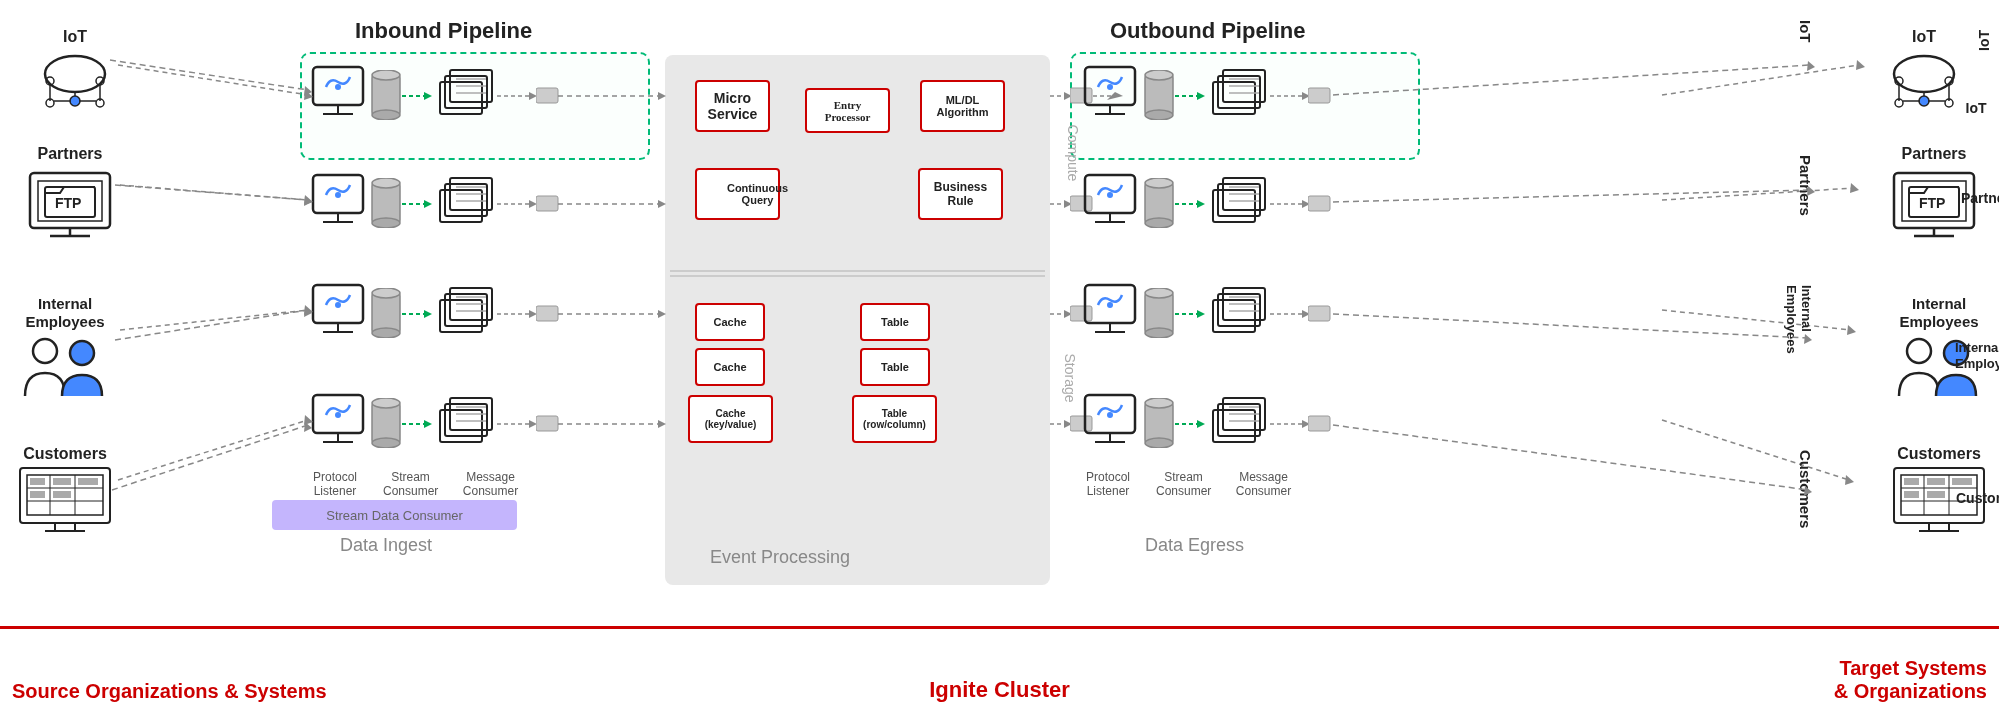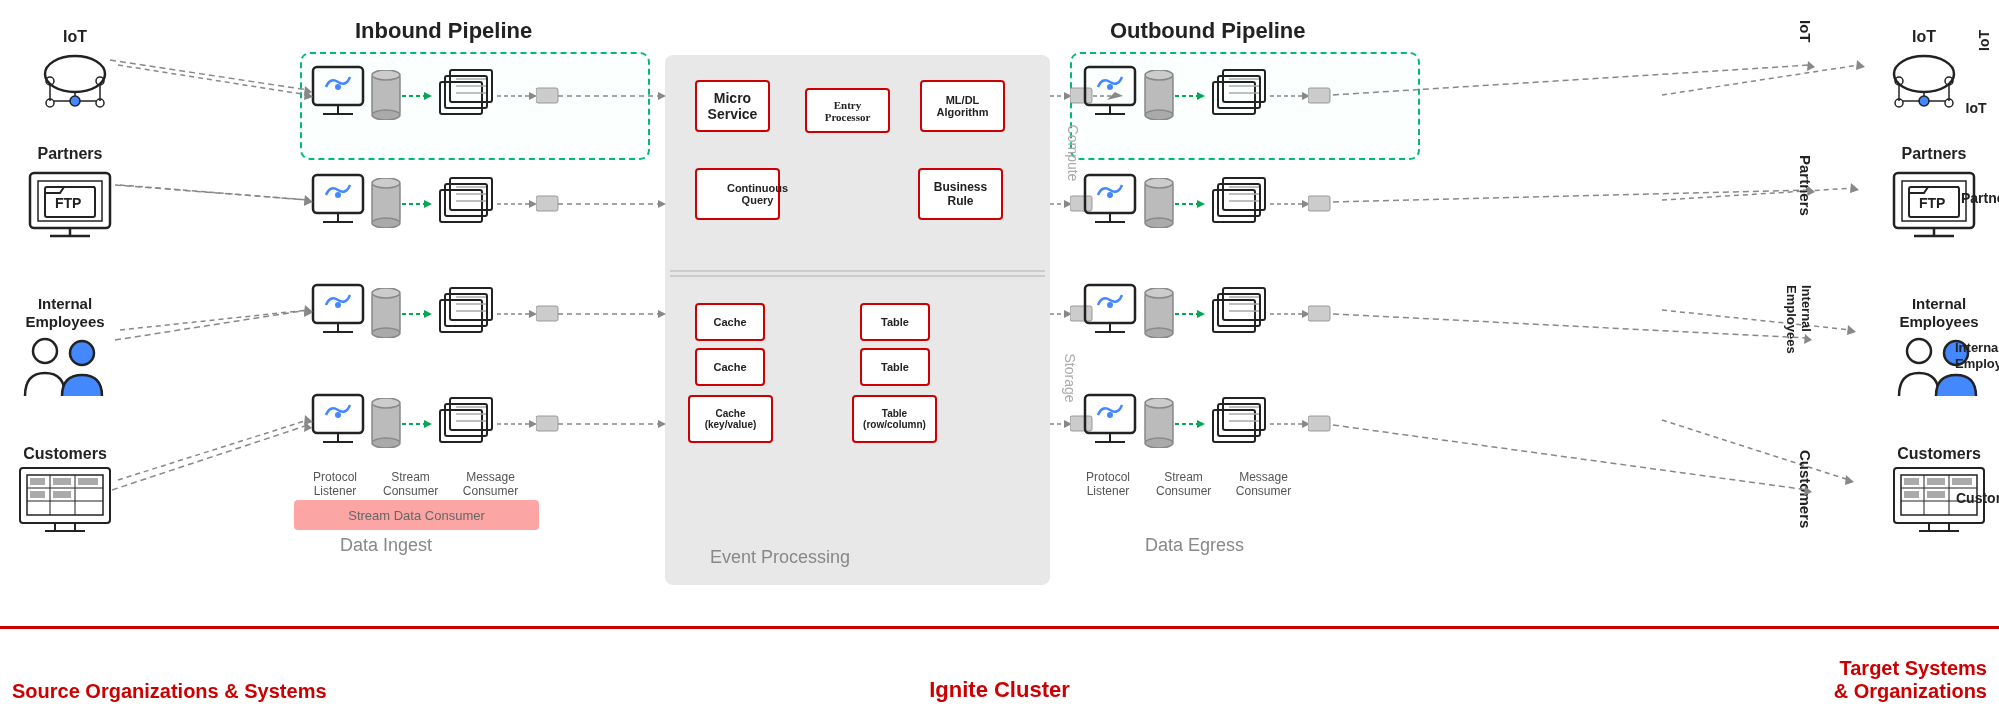--- a/index.html
+++ b/index.html
@@ -419,21 +419,21 @@
       <polygon points="100,4 108,8 100,12" fill="#888"></polygon>
     </svg>
   </div>
 
   <div style="position:absolute;top:470px;left:305px;display:flex;gap:8px;">
     <div style="font-size:12px;color:#555;text-align:center;width:60px;">Protocol<br>Listener</div>
     <div style="font-size:12px;color:#555;text-align:center;width:55px;margin-left:10px;">Stream<br>Consumer</div>
     <div style="font-size:12px;color:#555;text-align:center;width:65px;margin-left:12px;">Message<br>Consumer</div>
   </div>
 
-  <div style="position:absolute;top:500px;left:294px;width:245px;height:30px;background:#fca5a5;border-radius:4px;display:flex;align-items:center;justify-content:center;">
+  <div style="position:absolute;top:500px;left:272px;width:245px;height:30px;background:#c4b5fd;border-radius:4px;display:flex;align-items:center;justify-content:center;">
     <span style="font-size:13px;color:#666;">Stream Data Consumer</span>
   </div>
 
   <div style="position:absolute;top:535px;left:340px;font-size:18px;color:#888;">Data Ingest</div>
 
   <div style="position:absolute;top:535px;left:710px;font-size:18px;color:#888;margin-top:12px;">Event Processing</div>
 
   <div style="position:absolute;top:535px;left:1145px;font-size:18px;color:#888;">Data Egress</div>
 
   <div style="position:absolute;top:88px;left:1050px;">

